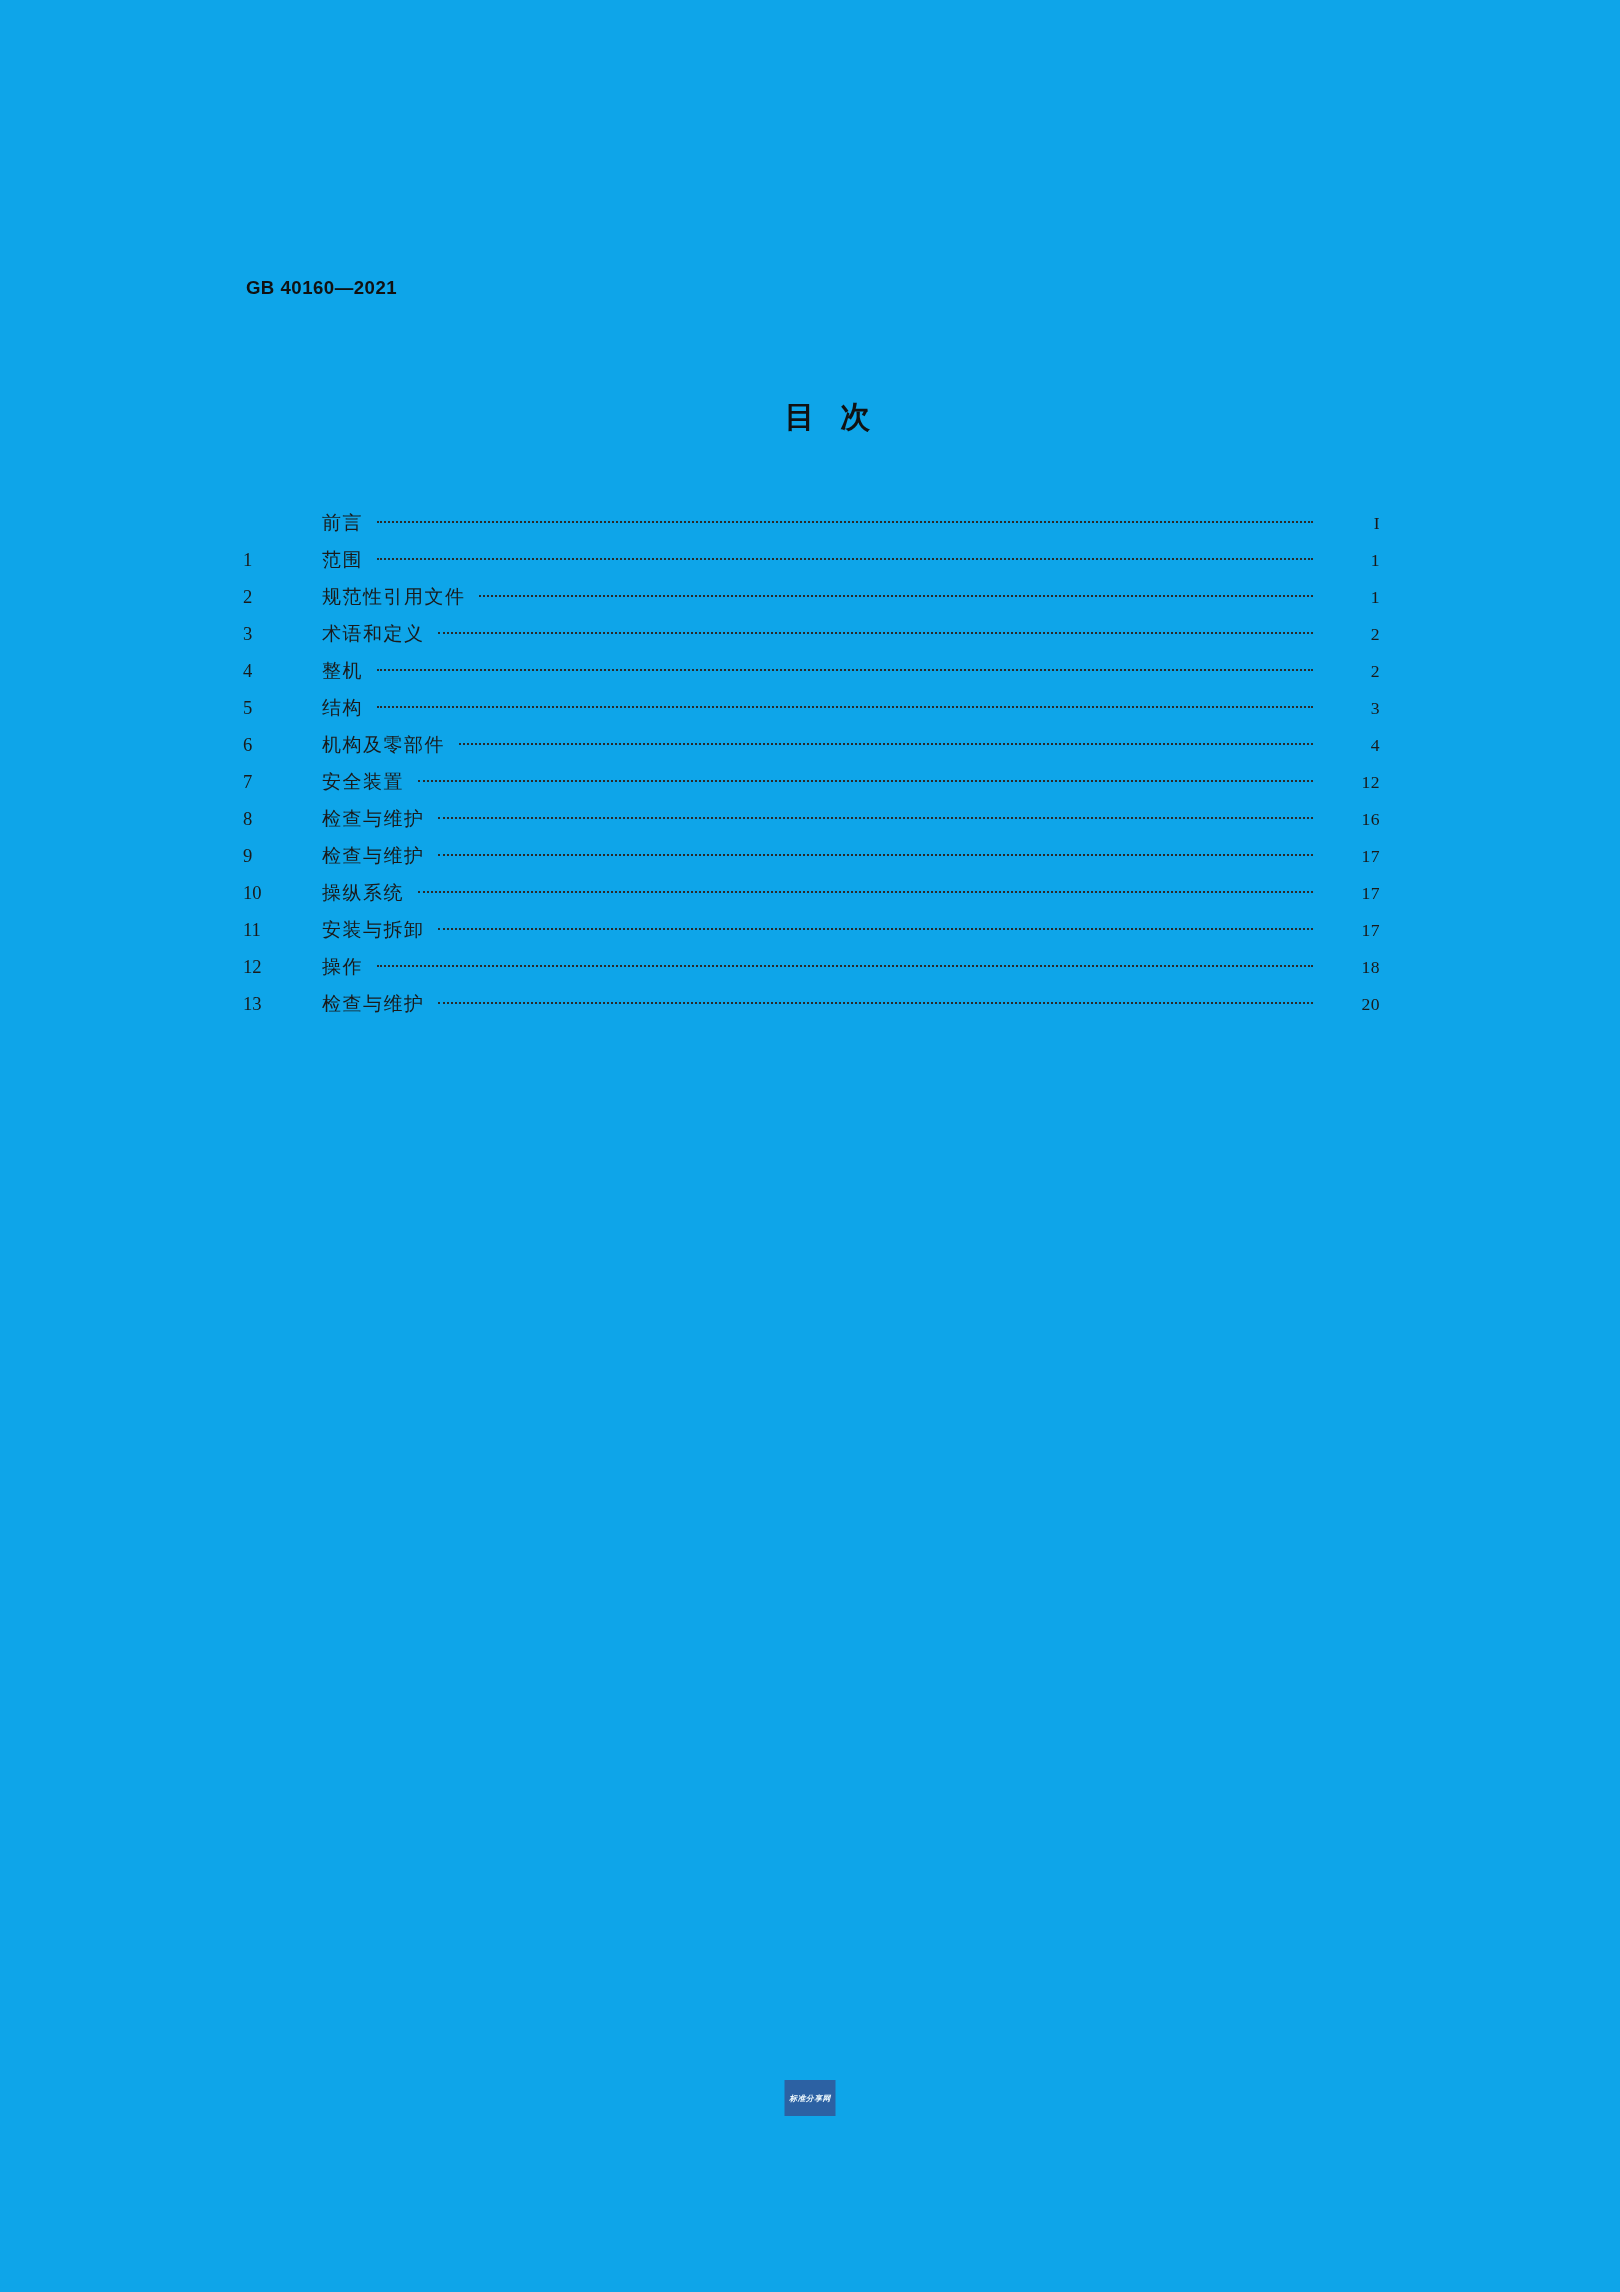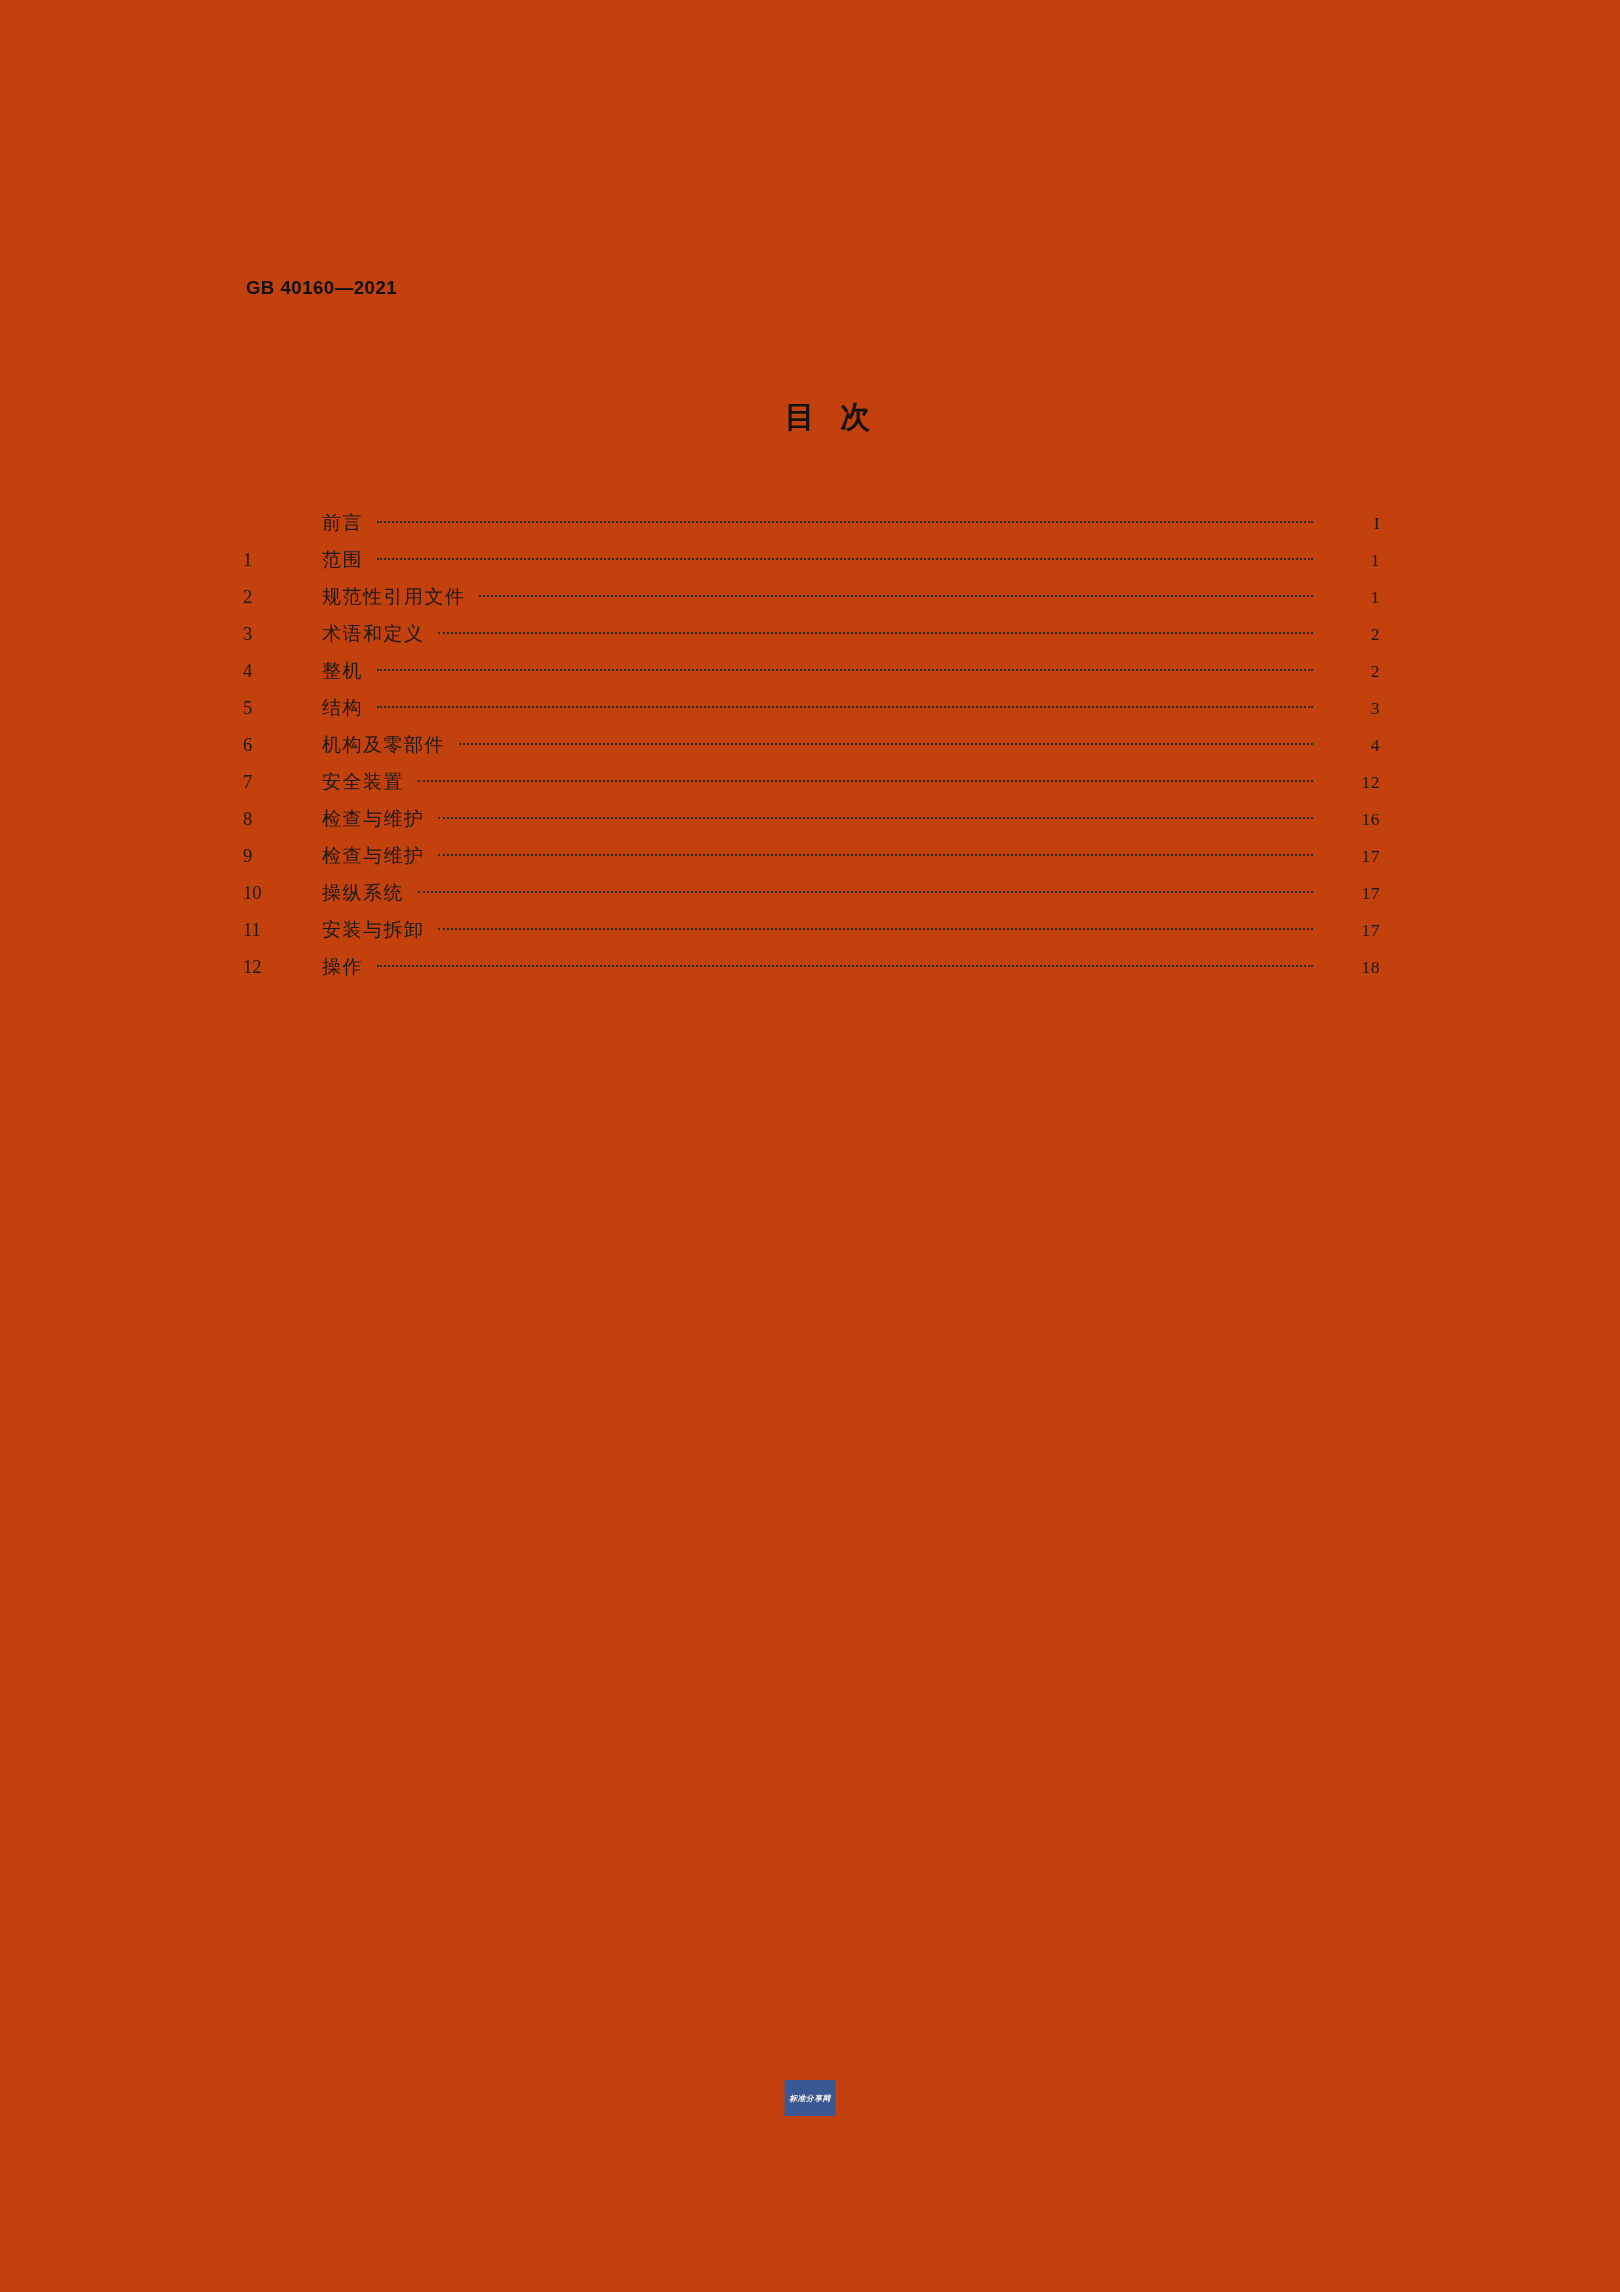--- a/index.html
+++ b/index.html
@@ -9,21 +9,21 @@
   }
   body {
     font-family: "Liberation Serif", "DejaVu Serif", serif;
     color: #1a1a1a;
   }
   .page {
     position: relative;
     width: 1620px;
     height: 2293px;
     margin: 0 auto;
-    background: #c2410c;
+    background: #0ea5e9;
     overflow: hidden;
   }
   .content {
     position: absolute;
     left: 243px;
     top: 0;
     width: 1137px;
     height: 100%;
   }
   .std-code {
@@ -221,20 +221,26 @@
         <span class="toc-page">17</span>
       </div>
 
       <div class="toc-row">
         <span class="toc-num wide">12</span>
         <span class="toc-label">操作</span>
         <span class="toc-leader"></span>
         <span class="toc-page">18</span>
       </div>
 
+      <div class="toc-row">
+        <span class="toc-num wide">13</span>
+        <span class="toc-label">检查与维护</span>
+        <span class="toc-leader"></span>
+        <span class="toc-page">20</span>
+      </div>
 
 
     </div>
   </div>
 
   <div class="watermark">标准分享网</div>
 </div>
 
 
 </body></html>

